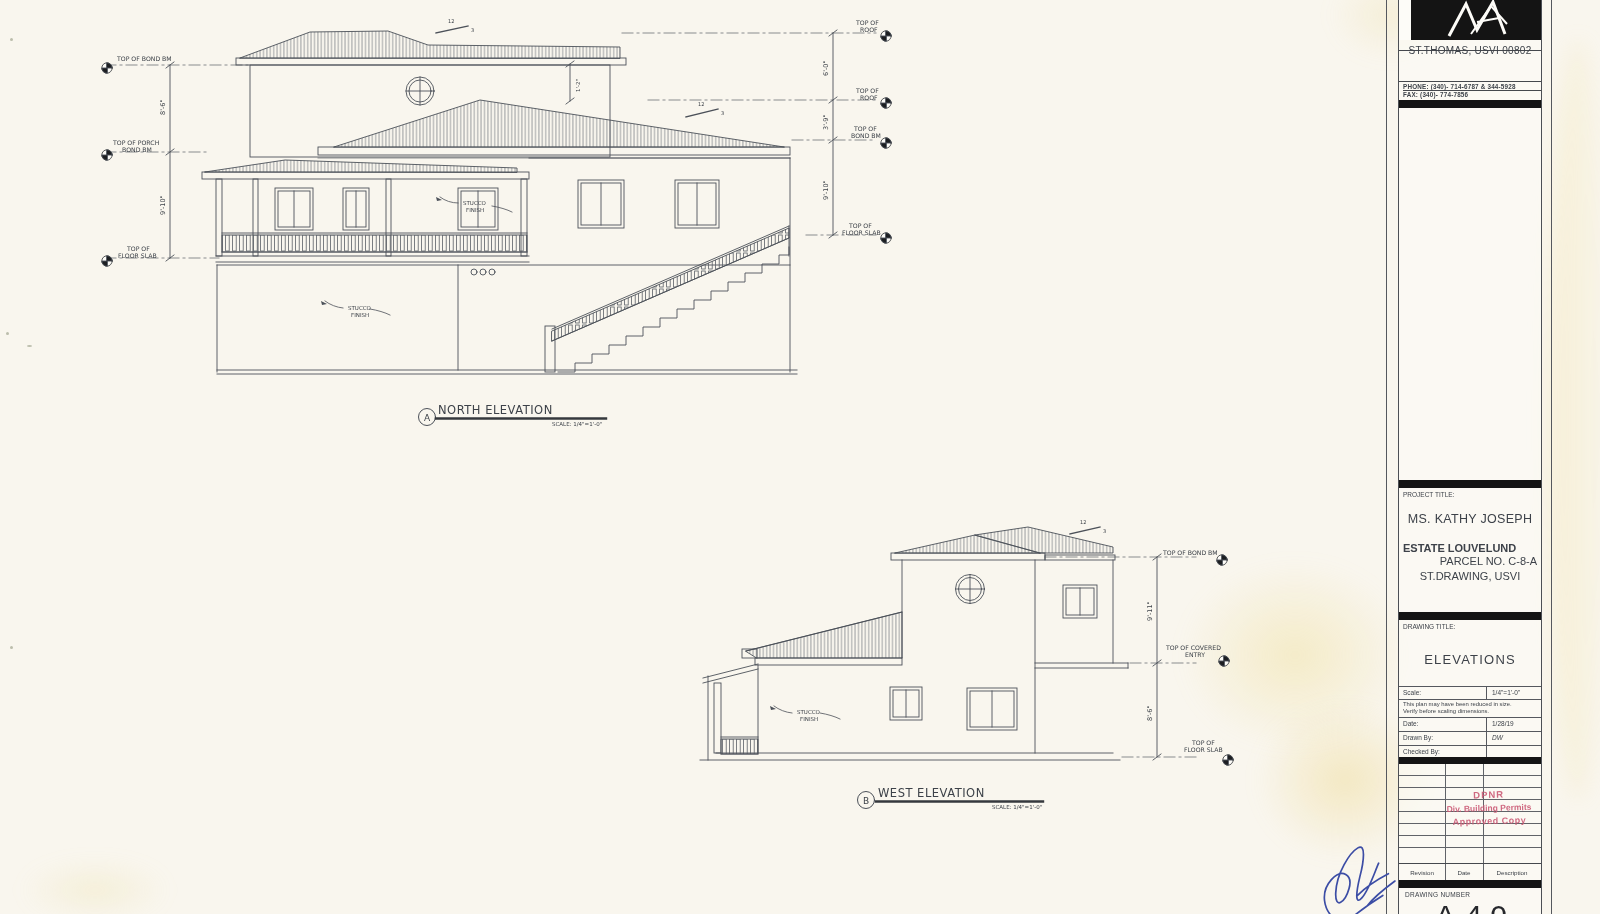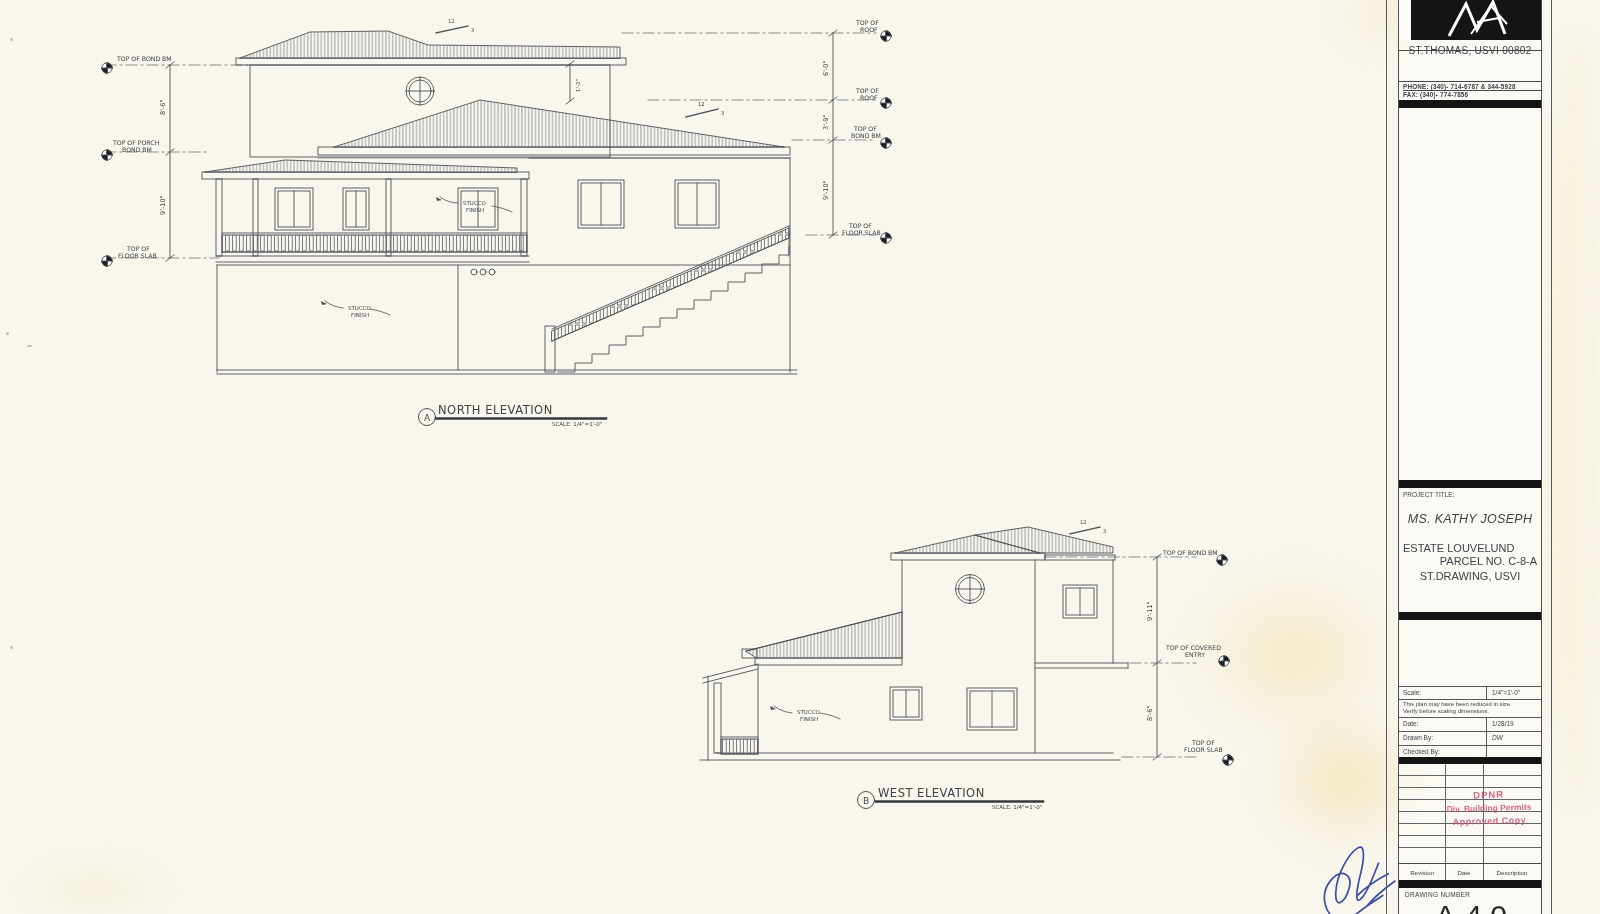--- a/index.html
+++ b/index.html
@@ -373,27 +373,31 @@
       <div class="tiny" style="border-bottom:1px solid #45484d;font-weight:bold;">PHONE: (340)- 714-6787 &amp; 344-5928</div>
       <div class="tiny" style="font-weight:bold;">FAX: (340)- 774-7856</div>
     </section>
     <section class="bar" style="top:100px;height:8px;"></section>
 
     <section style="top:108px;height:372px;"></section>
 
     <section class="bar" style="top:480px;height:8px;"></section>
     <section style="top:488px;height:124px;padding:3px 4px;">
       <div class="lbl">PROJECT TITLE:</div>
-      <div style="font-size:12.5px;margin-top:14px;text-align:center;letter-spacing:.3px;font-style:italic;">MS. KATHY JOSEPH</div>
-      <div style="font-size:11px;margin-top:16px;">ESTATE LOUVELUND</div>
+      <div style="font-size:12.5px;margin-top:14px;text-align:center;letter-spacing:.3px;">MS. KATHY JOSEPH</div>
+      <div style="font-size:11px;margin-top:16px;font-weight:bold;">ESTATE LOUVELUND</div>
       <div style="font-size:11px;text-align:right;margin-top:1px;">PARCEL NO. C-8-A</div>
       <div style="font-size:11px;text-align:center;margin-top:3px;">ST.DRAWING, USVI</div>
     </section>
 
     <section class="bar" style="top:612px;height:8px;"></section>
+    <section style="top:620px;height:66px;padding:3px 4px;">
+      <div class="lbl">DRAWING TITLE:</div>
+      <div style="font-size:13px;letter-spacing:1.2px;text-align:center;margin-top:22px;">ELEVATIONS</div>
+    </section>
 
     <section style="top:686px;height:71px;font-size:6.5px;">
       <div class="row" style="height:12px;">
         <div class="c1">Scale:</div>
         <div class="c2">1/4"=1'-0"</div>
       </div>
       <div class="row" style="height:16px;display:block;padding:1px 0 0 4px;font-size:5.9px;line-height:1.25;">
         <div>This plan may have been reduced in size.</div>
         <div>Verify before scaling dimensions.</div>
       </div>

